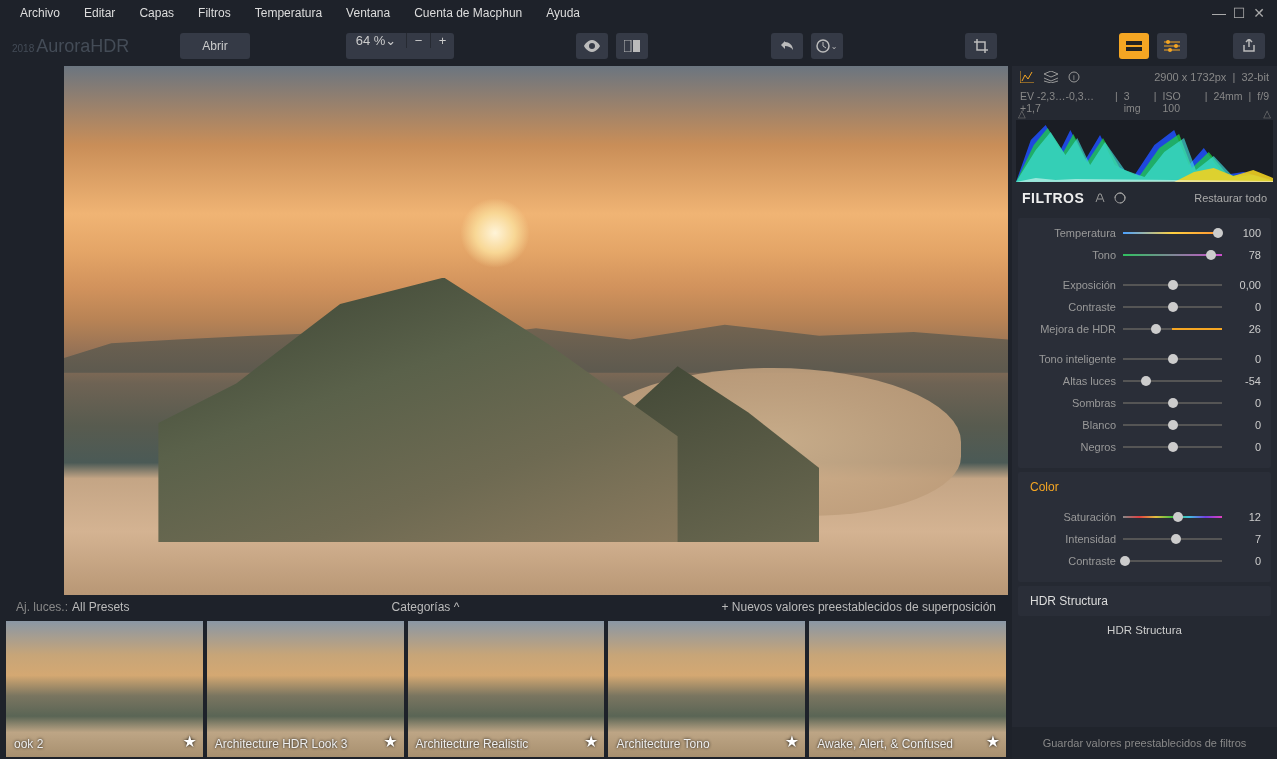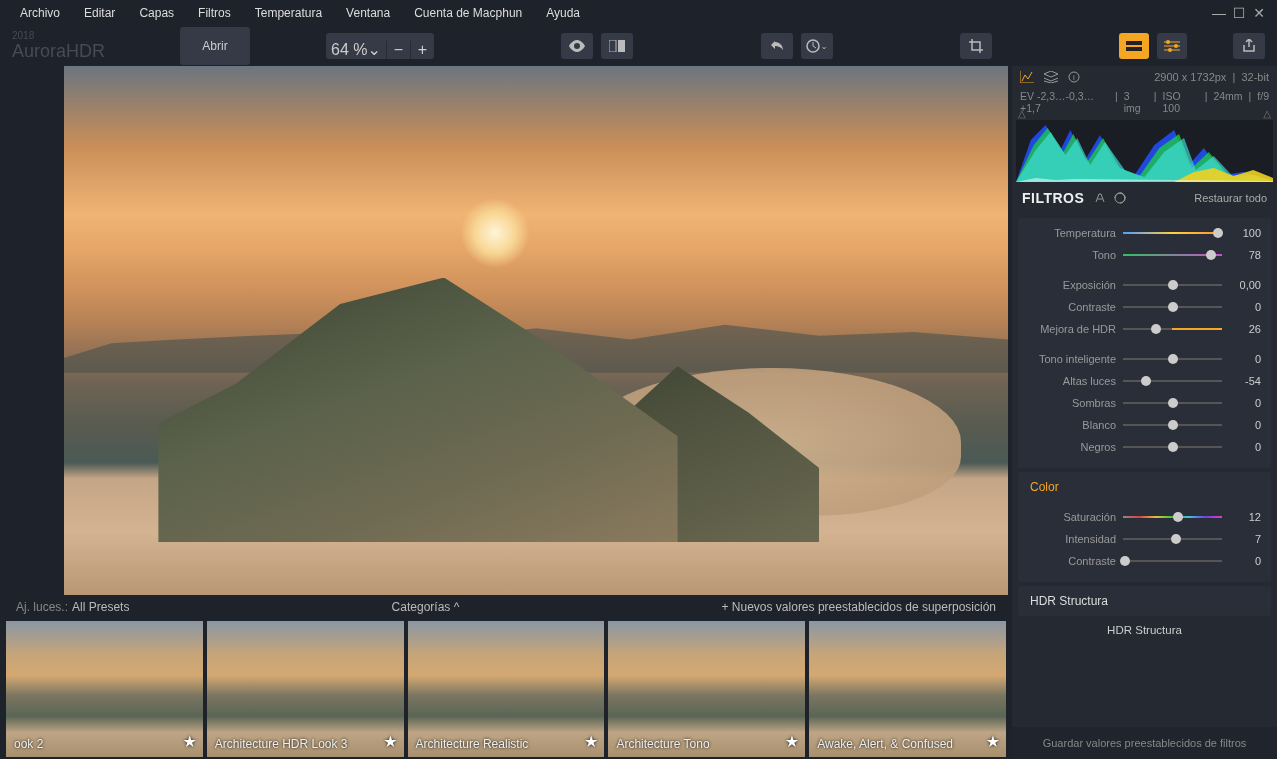--- a/index.html
+++ b/index.html
@@ -4,25 +4,25 @@
 <style>
   * { margin: 0; padding: 0; box-sizing: border-box; font-family: "Segoe UI", Arial, sans-serif; }
   body { background: #1e222a; color: #ccc; width: 1277px; height: 759px; overflow: hidden; display: flex; flex-direction: column; }
   
   .menubar { display: flex; align-items: center; height: 26px; padding: 0 8px; font-size: 12px; color: #ddd; }
   .menubar .mi { padding: 4px 12px; cursor: pointer; }
   .menubar .spacer { flex: 1; }
   .menubar .wbtn { width: 20px; text-align: center; cursor: pointer; font-size: 14px; color: #aaa; }
   
   .toolbar { display: flex; align-items: center; height: 40px; padding: 0 12px; gap: 8px; }
-  .logo { width: 160px; color: #444c57; font-size: 18px; display:flex; align-items:baseline;flex-direction:column; }
+  .logo { width: 160px; color: #444c57; font-size: 18px; display:flex; align-items:baseline; }
   .logo small { font-size: 10px; margin-right:2px;}
-  .btn { background: #353a46; border-radius: 3px; height: 38px; display: flex; align-items: center; justify-content: center; color: #ccc; font-size: 12px; cursor: pointer; }
+  .btn { background: #353a46; border-radius: 3px; height: 26px; display: flex; align-items: center; justify-content: center; color: #ccc; font-size: 12px; cursor: pointer; }
   .btn.open { width: 70px; }
-  .zoom { background: #353a46; border-radius: 3px; height: 26px; display: flex; align-items: flex-end; color: #ccc; font-size: 16px; }
+  .zoom { background: #353a46; border-radius: 3px; height: 26px; display: flex; align-items: flex-start; color: #ccc; font-size: 13px; margin-left: 20px; }
   .zoom .pct { width: 60px; text-align: center; }
   .zoom .pm { width: 24px; text-align: center; cursor: pointer; border-left: 1px solid #262a32; }
   .tool-gap { flex: 1; }
   .iconbtn { background: #353a46; border-radius: 3px; width: 32px; height: 26px; display: flex; align-items: center; justify-content: center; cursor: pointer; color: #bbb; }
   .panelbtn { width: 30px; height: 26px; border-radius: 3px; display:flex; align-items:center; justify-content:center; cursor:pointer; }
   .panelbtn.active { background: #f5a623; color: #222; }
   .panelbtn.inactive { background: #353a46; color: #f5a623; }
   
   .main { flex: 1; display: flex; min-height: 0; }
   .canvas-col { flex: 1; display: flex; flex-direction: column; padding: 0 4px 0 4px; }

